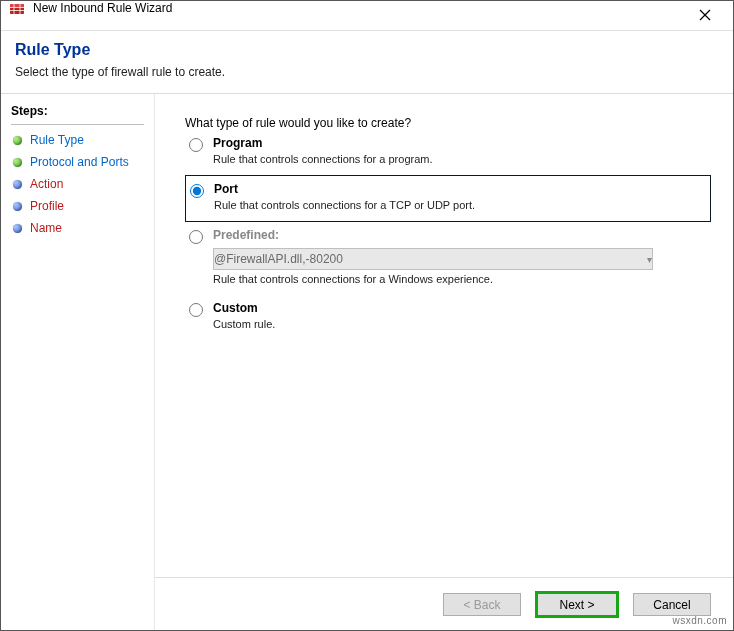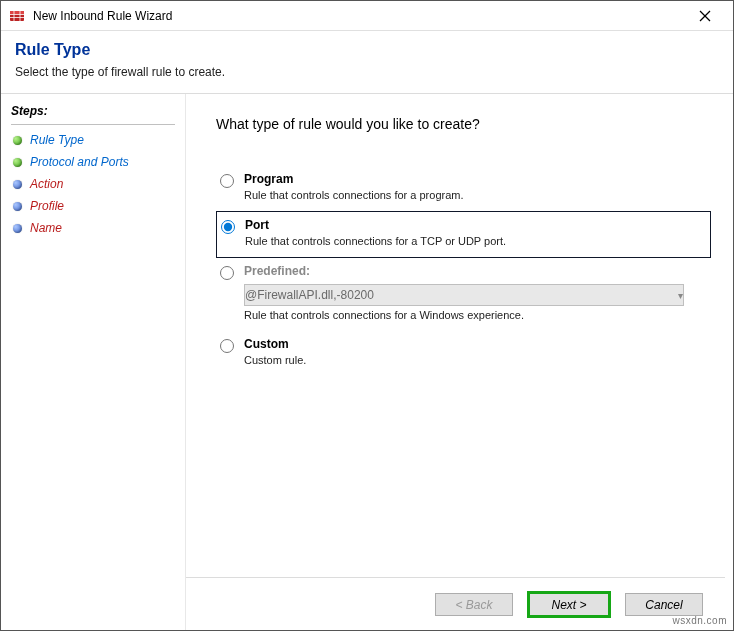--- a/index.html
+++ b/index.html
@@ -9,21 +9,20 @@
       background: #fff;
       width: 734px;
       height: 631px;
       overflow: hidden;
       border: 1px solid #555;
       position: relative;
     }
     .titlebar {
       height: 30px;
       display: flex;
-      align-items: center;
       padding: 0 8px;
       background: #fff;
       border-bottom: 1px solid #e0e0e0;
     }
     .titlebar .app-icon {
       width: 16px; height: 16px;
       margin-right: 8px;
       display: inline-block;
     }
     .titlebar .title { flex: 1; font-size: 12px; }
@@ -41,24 +40,23 @@
       font-weight: bold;
       color: #003399;
       margin-bottom: 6px;
     }
     .header p { font-size: 12px; color: #222; }
     .body {
       display: flex;
       height: calc(100% - 30px - 62px);
     }
     .sidebar {
-      width: 185px;
+      width: 154px;
       padding: 6px 10px;
       border-right: 1px solid #e8e8e8;
-      font-style: italic;
     }
     .sidebar .steps-label {
       font-weight: bold;
       font-size: 12px;
       padding: 4px 0 6px 0;
       border-bottom: 1px solid #c0c0c0;
       margin-bottom: 4px;
     }
     .step-item {
       display: flex;
@@ -74,21 +72,21 @@
       display: inline-block;
       box-shadow: inset -1px -1px 2px rgba(0,0,0,0.3), 0 0 1px rgba(0,0,0,0.4);
     }
     .bullet.green { background: radial-gradient(circle at 30% 30%, #b6f08a, #3aa514); }
     .bullet.blue  { background: radial-gradient(circle at 30% 30%, #a9c6ff, #3a63c7); }
     .main {
       flex: 1;
       padding: 22px 22px 10px 30px;
       position: relative;
     }
-    .prompt { font-size: 14px; margin-bottom: 34px; }
+    .prompt { font-size: 12px; }
     .option-row {
       display: flex;
       align-items: flex-start;
       gap: 10px;
       padding: 6px 4px 10px 4px;
     }
     .option-row input[type=radio] {
       width: 14px; height: 14px;
       margin-top: 2px;
       accent-color: #0078d7;
@@ -109,30 +107,29 @@
       color: #6a6a6a;
       font-size: 12px;
       padding: 2px 0;
       display: flex;
       align-items: center;
       justify-content: space-between;
     }
     .dropdown .chev { color: #888; font-size: 10px; }
     .footer {
       position: absolute;
-      bottom: 0; left: 0; right: 8px;
+      bottom: 0; left: 0; right: 0;
       height: 54px;
       border-top: 1px solid #dcdcdc;
       display: flex;
       justify-content: flex-end;
       align-items: center;
       gap: 14px;
       padding-right: 22px;
       background: #fff;
-      font-style: italic;
     }
     .btn {
       min-width: 78px;
       height: 23px;
       border: 1px solid #adadad;
       background: #e1e1e1;
       font-size: 12px;
       display: inline-flex;
       align-items: center;
       justify-content: center;

